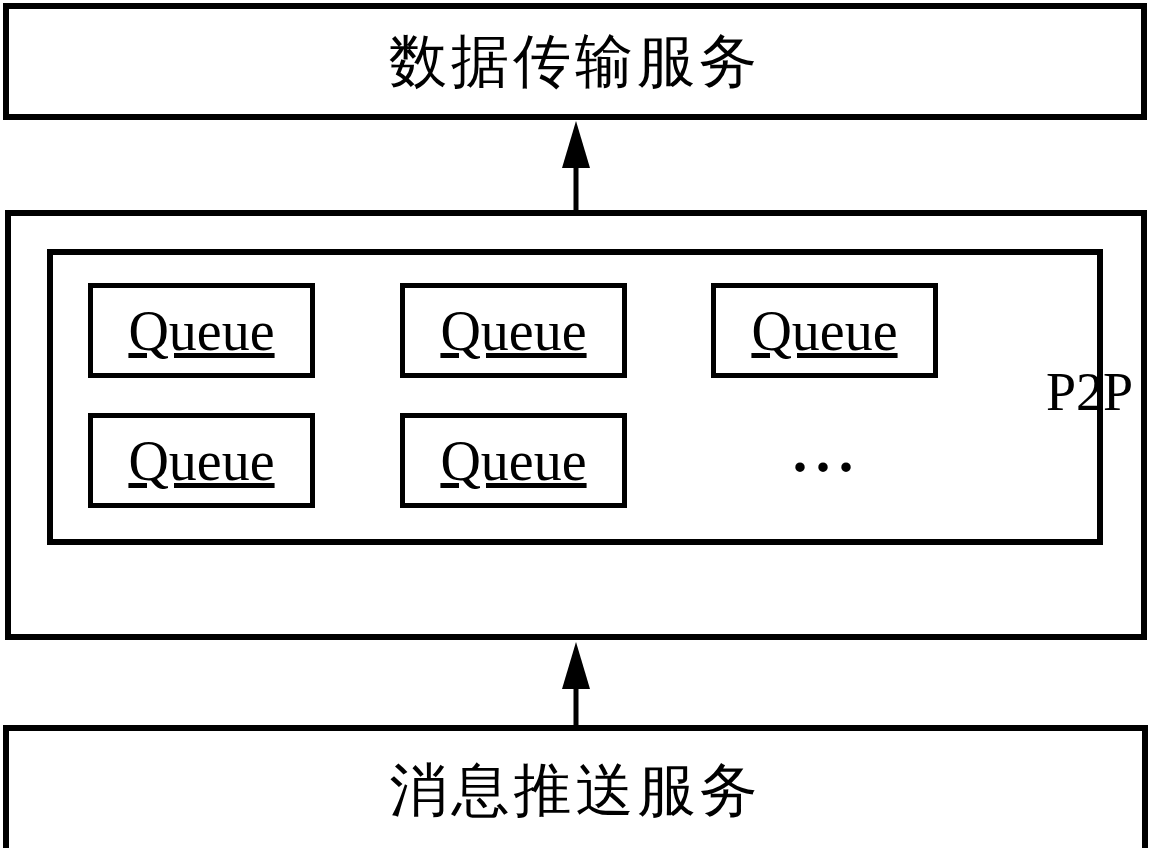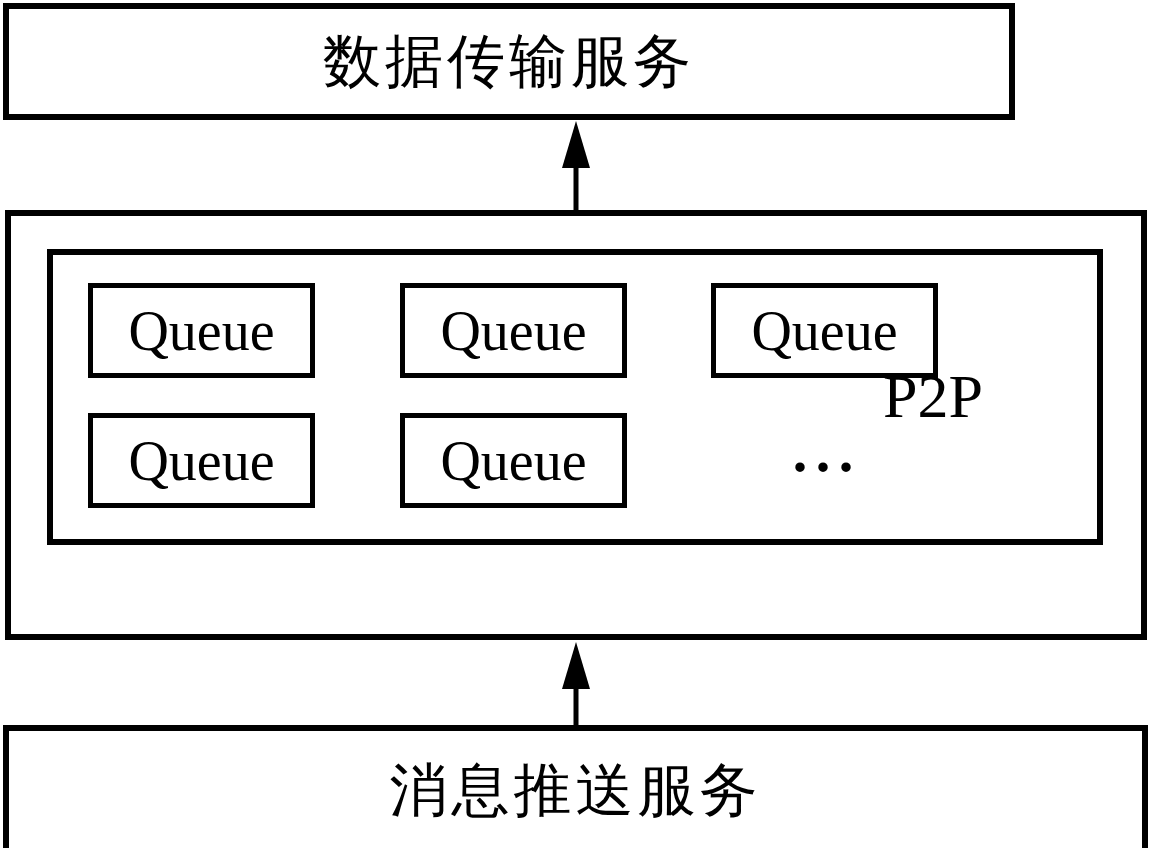--- a/index.html
+++ b/index.html
@@ -16,53 +16,53 @@
   .box {
     position: absolute; background: #ffffff;
     border: 6px solid #000000;
   }
   .service-box {
     display: flex; align-items: center; justify-content: center;
   }
   .service-label {
     font-size: 58px; letter-spacing: 4px; white-space: nowrap;
   }
-  .top-box    { left: 3px; top: 3px;   width: 1012px; height: 117px; }
+  .top-box    { left: 3px; top: 3px;   width: 1144px; height: 117px; }
   .middle-box { left: 5px; top: 210px; width: 1142px; height: 430px; }
   .bottom-box { left: 3px; top: 725px; width: 1145px; height: 132px; }
 
   .inner-box {
     position: absolute; left: 36px; top: 33px;
     width: 1056px; height: 296px;
     border: 6px solid #000000; background: #ffffff;
   }
   .queue-box {
     position: absolute; width: 227px; height: 95px;
     border: 5px solid #000000; background: #ffffff;
     display: flex; align-items: center; justify-content: center;
   }
-  .queue-label { font-size: 56px; white-space: nowrap; }
+  .queue-label { font-size: 56px; white-space: nowrap; text-decoration: underline; }
   .q-r1c1 { left: 35px;  top: 28px; }
   .q-r1c2 { left: 347px; top: 28px; }
   .q-r1c3 { left: 658px; top: 28px; }
   .q-r2c1 { left: 35px;  top: 158px; }
   .q-r2c2 { left: 347px; top: 158px; }
 
   .ellipsis-zone {
     position: absolute; left: 658px; top: 158px;
     width: 227px; height: 95px;
   }
   .ellipsis-text {
     position: absolute; left: 0; right: 0; bottom: 24px;
     text-align: center; font-size: 80px; line-height: 1;
     letter-spacing: 3px; white-space: nowrap;
   }
   .p2p-label {
     position: absolute; left: 830px; top: 110px; width: 250px;
-    text-align: left; font-size: 62px; line-height: 1;
+    text-align: right; font-size: 54px; line-height: 1;
     white-space: nowrap;
   }
   .mq-caption {
     position: absolute; left: 0; right: 0; top: 340px;
     text-align: center; font-size: 54px; letter-spacing: 3px;
     line-height: 1.1; white-space: nowrap;
   }
   .arrow { position: absolute; }
   .arrow-top    { left: 554px; top: 121px; }
   .arrow-bottom { left: 554px; top: 642px; }

